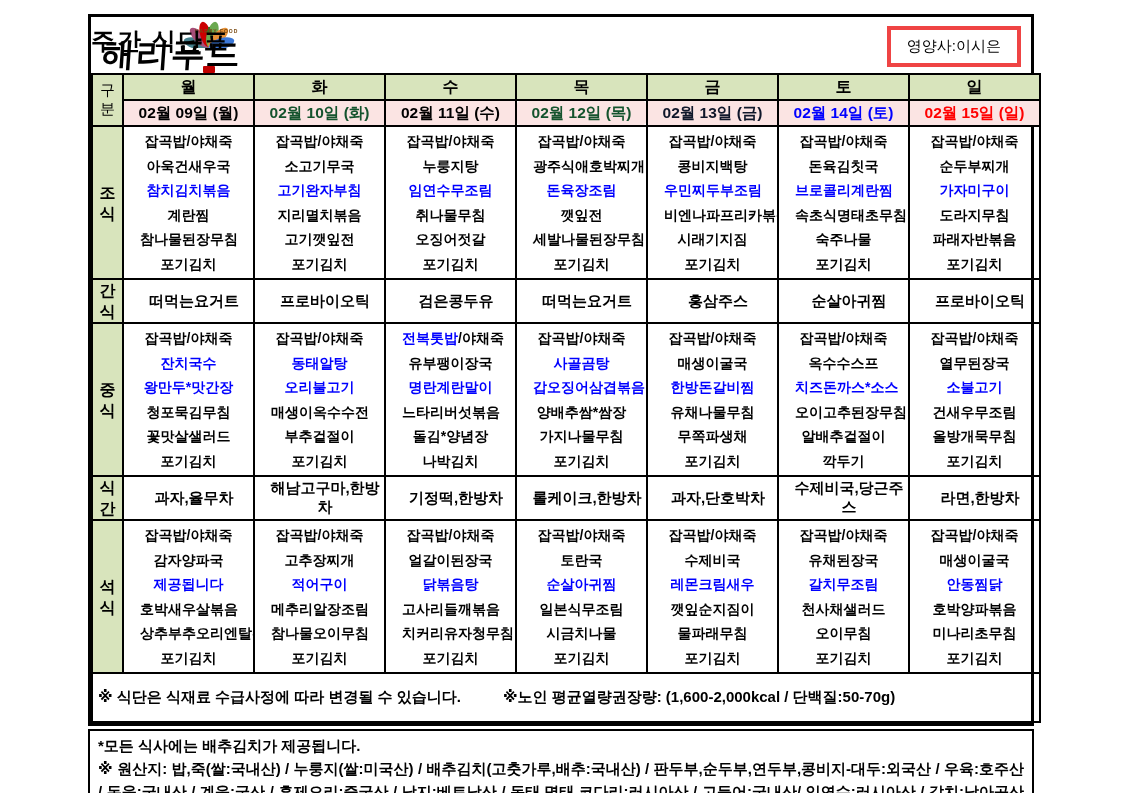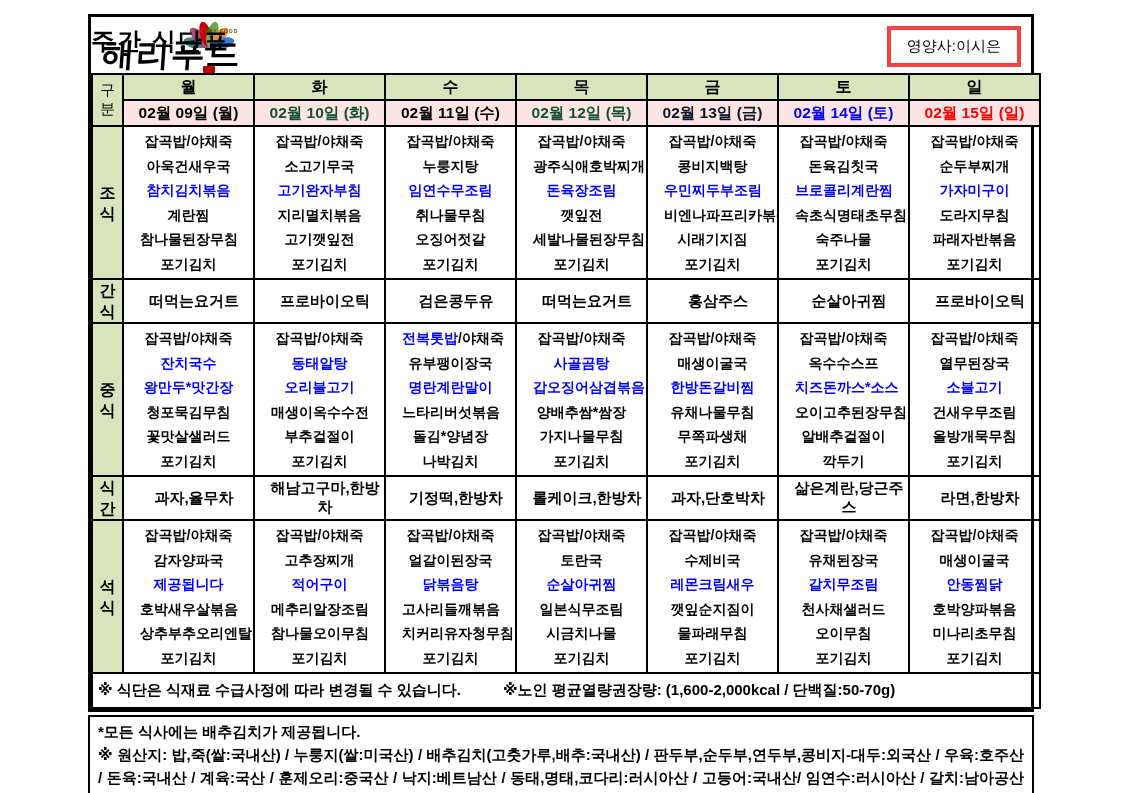--- a/index.html
+++ b/index.html
@@ -39,21 +39,21 @@
   table{border-collapse:collapse;table-layout:fixed;width:100%;}
   td,th{border:2px solid var(--border);overflow:hidden;}
   .corner-cell{background:var(--green);font-size:15px;font-weight:400;text-align:center;padding:0;}
   .day-row th{background:var(--green);height:26px;font-size:16px;font-weight:700;text-align:center;}
   .date-row td{background:var(--pink);height:26px;font-size:15.5px;font-weight:700;text-align:center;}
   .label-cell{background:var(--green);font-size:16px;font-weight:700;text-align:center;line-height:21px;padding:0;}
   .menu-row td.menu-cell{height:153px;text-align:center;vertical-align:middle;padding:1px 16px;}
   .menu-item{font-size:14px;font-weight:700;line-height:24.5px;white-space:nowrap;}
   .menu-item .blue{color:var(--blue);}
   .single-row td.single-cell{height:31px;font-size:15px;font-weight:700;text-align:center;padding-left:12px;}
-  .note-cell{height:27px;font-size:15px;font-weight:700;text-align:left;padding:7px 5px;}
+  .note-cell{height:27px;font-size:15px;font-weight:700;text-align:left;padding:14px 5px;}
   .note-cell .gap{display:inline-block;width:42px;}
   
   .footer-box{
     border:2px solid var(--border);margin-top:3px;padding:3px 8px 5px 8px;
     font-size:15px;font-weight:600;line-height:23px;
   }
   .footer-origin{text-align:justify;}
 </style>
 </head>
 <body>
@@ -244,21 +244,21 @@
               <div class="menu-item"><span>포기김치</span></div>
             </td>
           </tr>
           <tr class="single-row">
             <td class="label-cell">식 간</td>
             <td class="single-cell">과자,율무차</td>
             <td class="single-cell">해남고구마,한방차</td>
             <td class="single-cell">기정떡,한방차</td>
             <td class="single-cell">롤케이크,한방차</td>
             <td class="single-cell">과자,단호박차</td>
-            <td class="single-cell">삶은계란,당근주스</td>
+            <td class="single-cell">수제비국,당근주스</td>
             <td class="single-cell">라면,한방차</td>
           </tr>
           <tr class="menu-row">
             <td class="label-cell">석<br>식</td>
             <td class="menu-cell">
               <div class="menu-item"><span>잡곡밥/야채죽</span></div>
               <div class="menu-item"><span>감자양파국</span></div>
               <div class="menu-item"><span class="blue">제공됩니다</span></div>
               <div class="menu-item"><span>호박새우살볶음</span></div>
               <div class="menu-item"><span>상추부추오리엔탈무침</span></div>

